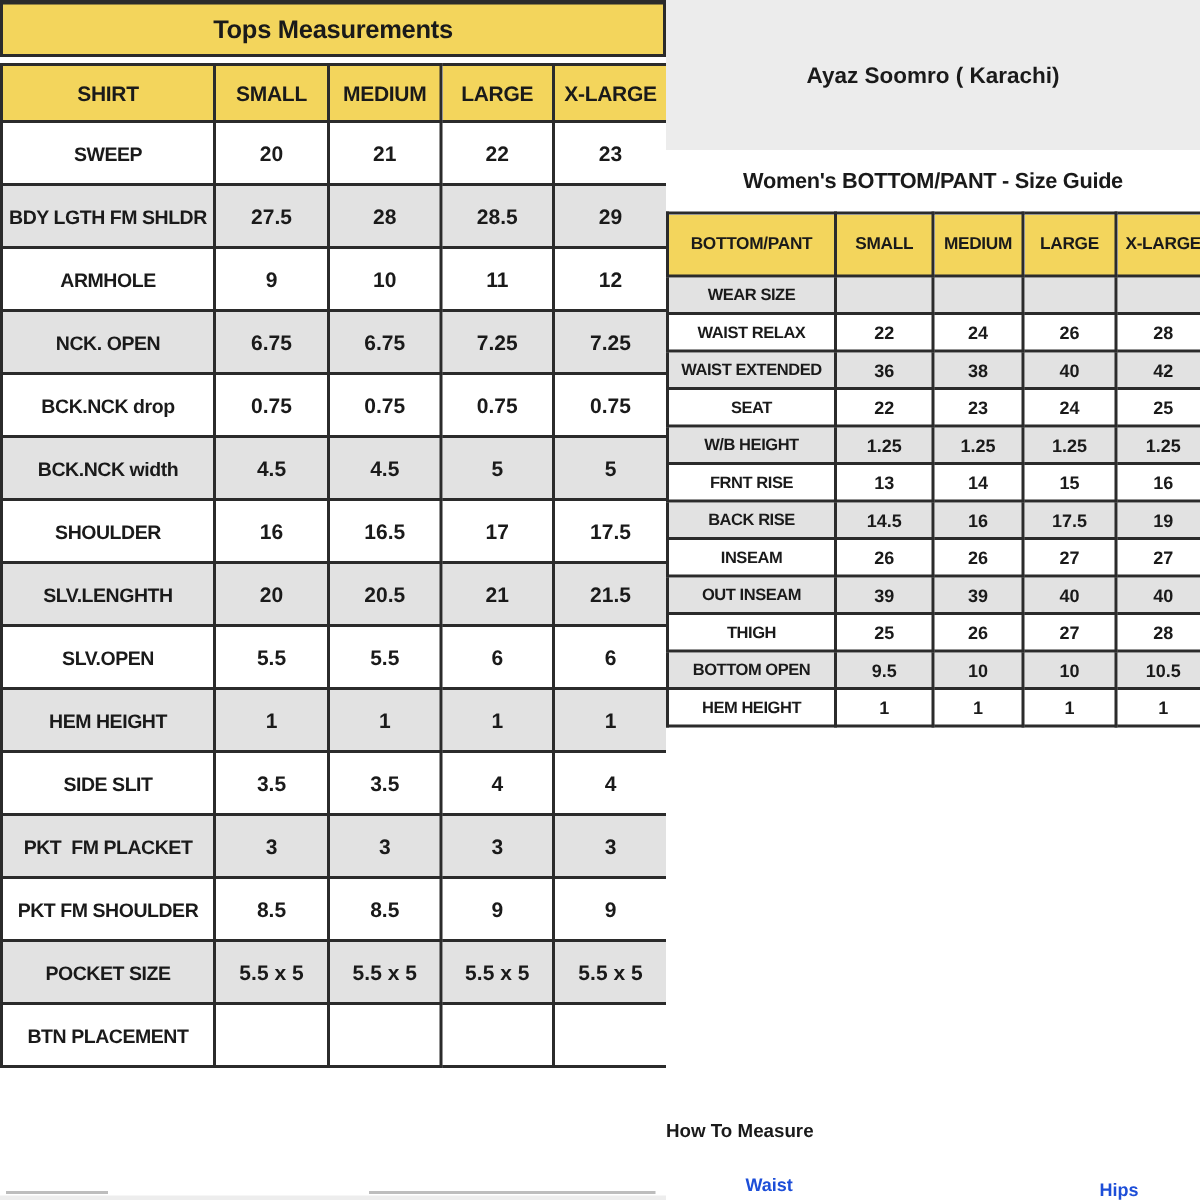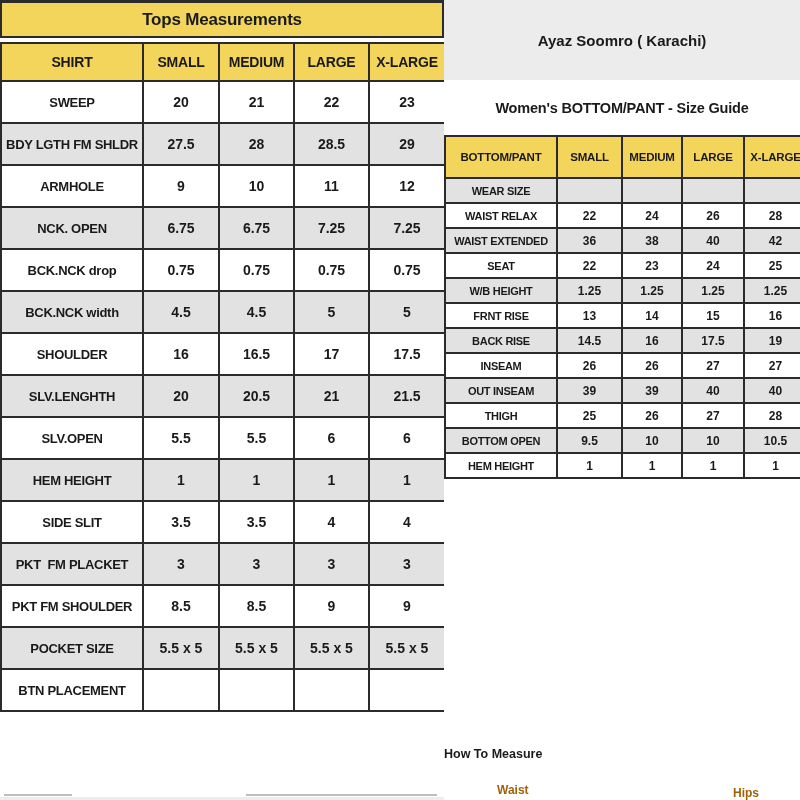--- a/index.html
+++ b/index.html
@@ -42,45 +42,45 @@
   .tops tbody tr:nth-child(even) td{background:var(--row-gray);}
 
   .frag{position:absolute;background:#bdbdbd;height:2px;}
   .frag-1{top:794px;left:4px;width:68px;}
   .frag-2{top:794px;left:246px;width:191px;}
   .frag-strip{position:absolute;top:797px;left:0;width:444px;height:3px;background:#ededed;}
 
   
   .right-panel{position:absolute;left:444px;top:0;width:356px;height:800px;background:#fff;overflow:hidden;}
   .vendor-band{
-    height:80px;background:var(--band-gray);
+    height:100px;background:var(--band-gray);
     display:flex;align-items:center;justify-content:center;
     font-weight:bold;font-size:15px;
   }
   .guide-title{
-    height:55px;display:flex;align-items:center;justify-content:center;
+    height:41px;display:flex;align-items:center;justify-content:center;
     font-weight:bold;font-size:14.5px;letter-spacing:-0.2px;
   }
   .pants{width:362px;}
   .pants th,.pants td{
     border:2px solid var(--border-dark);
     text-align:center;vertical-align:middle;
     overflow:hidden;white-space:nowrap;
   }
   .pants thead th{
     background:var(--header-yellow);height:42px;
     font-size:11.5px;font-weight:bold;letter-spacing:-0.2px;
   }
   .pants tbody td{height:25px;font-size:12px;font-weight:bold;background:#fff;}
   .pants tbody td.label{font-size:11px;letter-spacing:-0.3px;}
   .pants tbody tr:nth-child(odd) td{background:var(--row-gray);}
 
   .how-to{position:absolute;left:0;top:747px;width:356px;
     font-weight:bold;font-size:12.5px;}
-  .measure-label{position:absolute;font-size:12px;color:#a16207;font-weight:bold;}
+  .measure-label{position:absolute;font-size:12px;color:#1d4ed8;font-weight:bold;}
   .waist-label{left:53px;top:783px;}
   .hips-label{left:289px;top:786px;}
 </style>
 </head>
 <body>
 
 <div class="canvas">
 
   <div class="left-panel">
     <div class="tops-title-bar">Tops Measurements</div>

